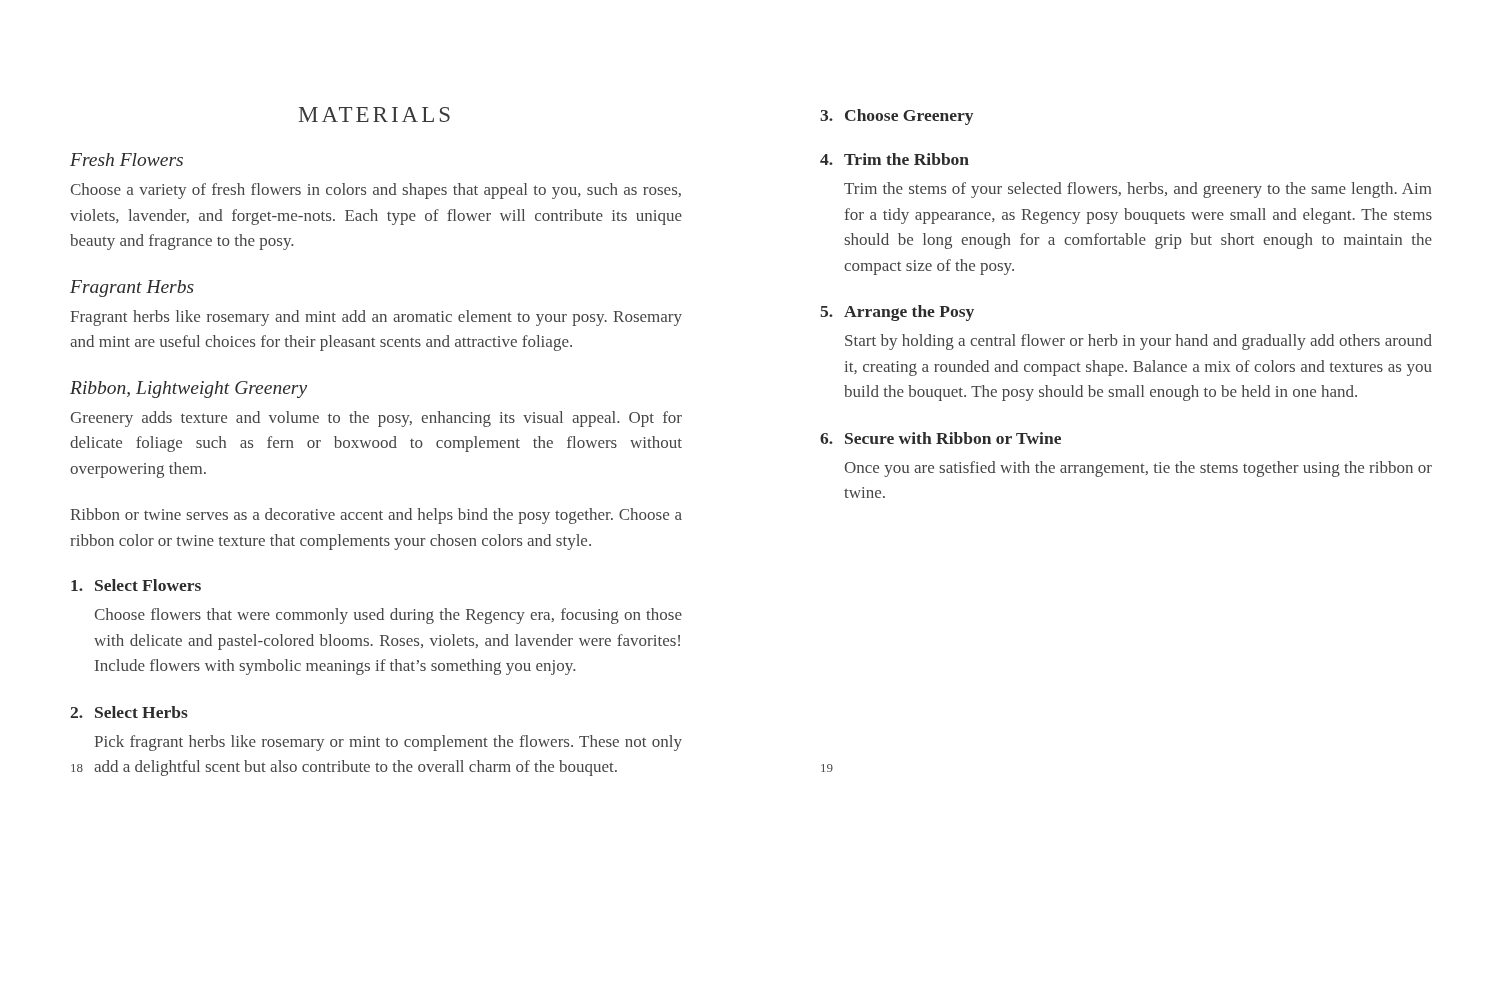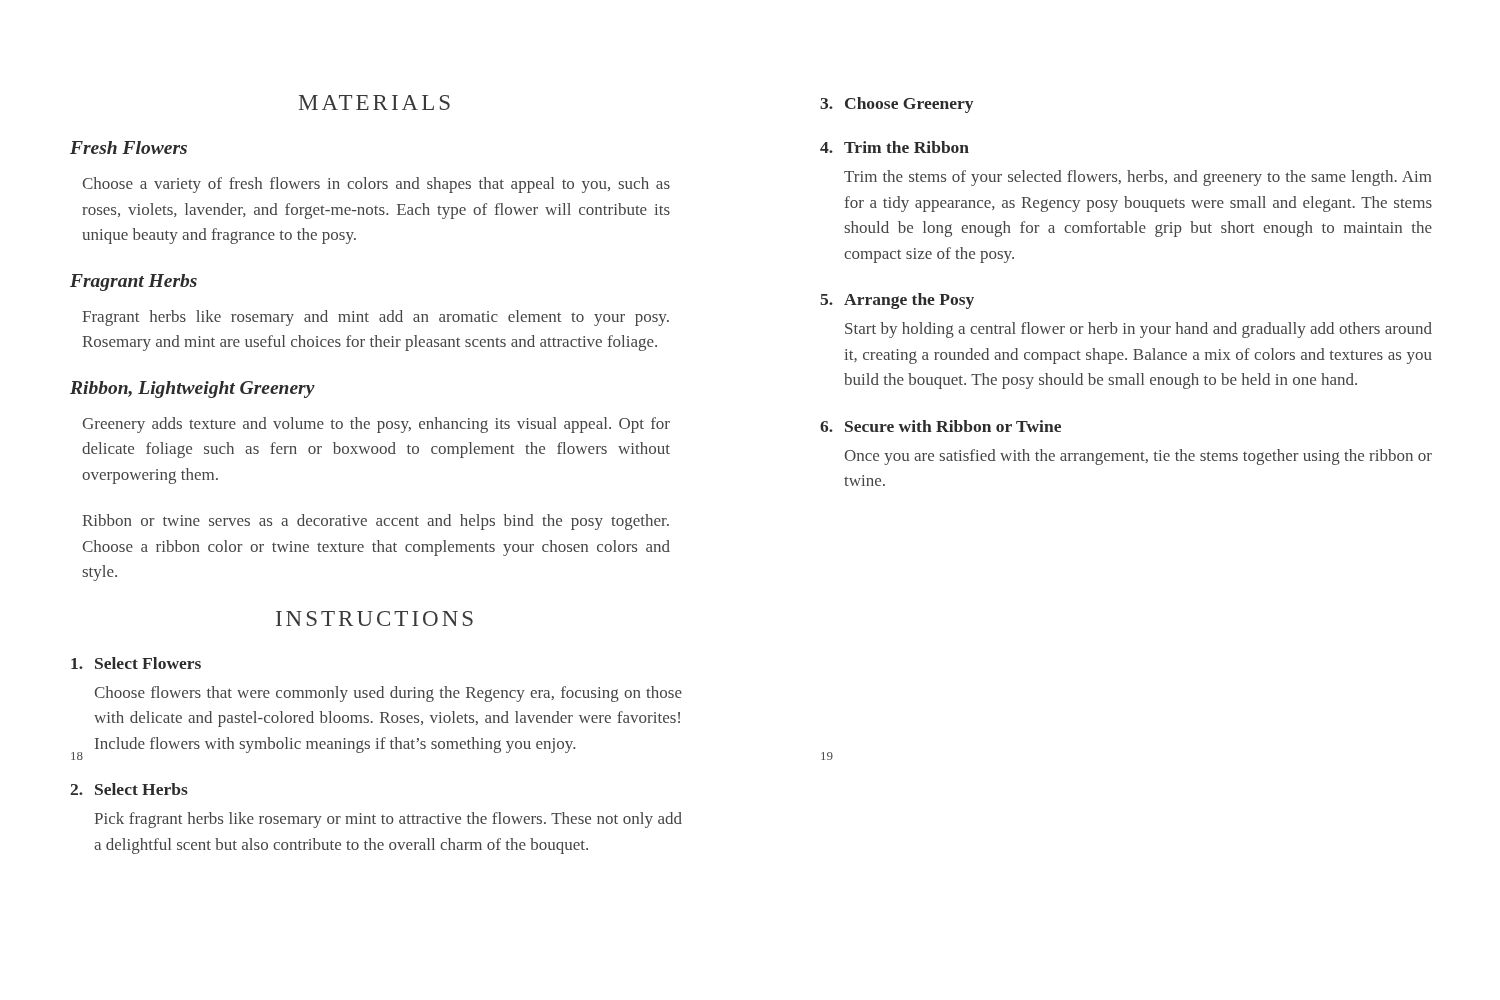--- a/index.html
+++ b/index.html
@@ -6,47 +6,47 @@
   html, body { margin: 0; padding: 0; }
   body {
     width: 1500px; height: 1000px;
     background: #ffffff;
     font-family: "Liberation Serif", serif;
     color: #454545;
     position: relative;
     overflow: hidden;
   }
   .page {
-    position: absolute; top: 4px; height: 804px;
+    position: absolute; top: 16px; height: 804px;
   }
   .page-left  { left: 70px;  width: 612px; padding-top: 86px; }
   .page-right { left: 820px; width: 612px; padding-top: 88px; }
 
   .section-title {
     font-size: 23px;
     font-weight: 400;
     letter-spacing: 3px;
     color: #3a3a3a;
     text-align: center;
     margin: 0 0 20px 0;
     line-height: 26px;
   }
   .instructions-title { margin-top: 7px; }
 
   .material { margin-bottom: 21px; }
   .material h3 {
     font-size: 19.5px;
     font-style: italic;
-    font-weight: bold;
+    font-weight: normal;
     color: #2d2d2d;
     margin: 0 0 6px 0;
     line-height: 23px;
   }
   .body-text {
-    margin: 12px;
+    margin: 0;
     font-size: 17px;
     line-height: 25.5px;
     text-align: justify;
     color: #464646;
   }
 
   .instr { margin-bottom: 22px; }
   .instr-head {
     display: flex;
     font-size: 17.5px;
@@ -88,36 +88,35 @@
     <div class="material">
       <h3>Ribbon, Lightweight Greenery</h3>
       <p class="body-text">Greenery adds texture and volume to the posy, enhancing its visual appeal. Opt for delicate foliage such as fern or boxwood to complement the flowers without overpowering them.</p>
     </div>
 
     <div class="material">
       <p class="body-text">Ribbon or twine serves as a decorative accent and helps bind the posy together. Choose a ribbon color or twine texture that complements your chosen colors and style.</p>
     </div>
 
 
-    <h2 class="section-title instructions-title">INSTRUCTIONS</h2>
 
     <div class="instr">
       <div class="instr-head">
         <span class="instr-num">1.</span>
         <span class="instr-title">Select Flowers</span>
       </div>
       <p class="body-text instr-body">Choose flowers that were commonly used during the Regency era, focusing on those with delicate and pastel-colored blooms. Roses, violets, and lavender were favorites! Include flowers with symbolic meanings if that’s something you enjoy.</p>
     </div>
 
     <div class="instr">
       <div class="instr-head">
         <span class="instr-num">2.</span>
         <span class="instr-title">Select Herbs</span>
       </div>
-      <p class="body-text instr-body">Pick fragrant herbs like rosemary or mint to attractive the flowers. These not only add a delightful scent but also contribute to the overall charm of the bouquet.</p>
+      <p class="body-text instr-body">Pick fragrant herbs like rosemary or mint to complement the flowers. These not only add a delightful scent but also contribute to the overall charm of the bouquet.</p>
     </div>
 
     <div class="page-number">18</div>
   </section>
 
   <section class="page page-right">
 
     <div class="instr">
       <div class="instr-head">
         <span class="instr-num">3.</span>

